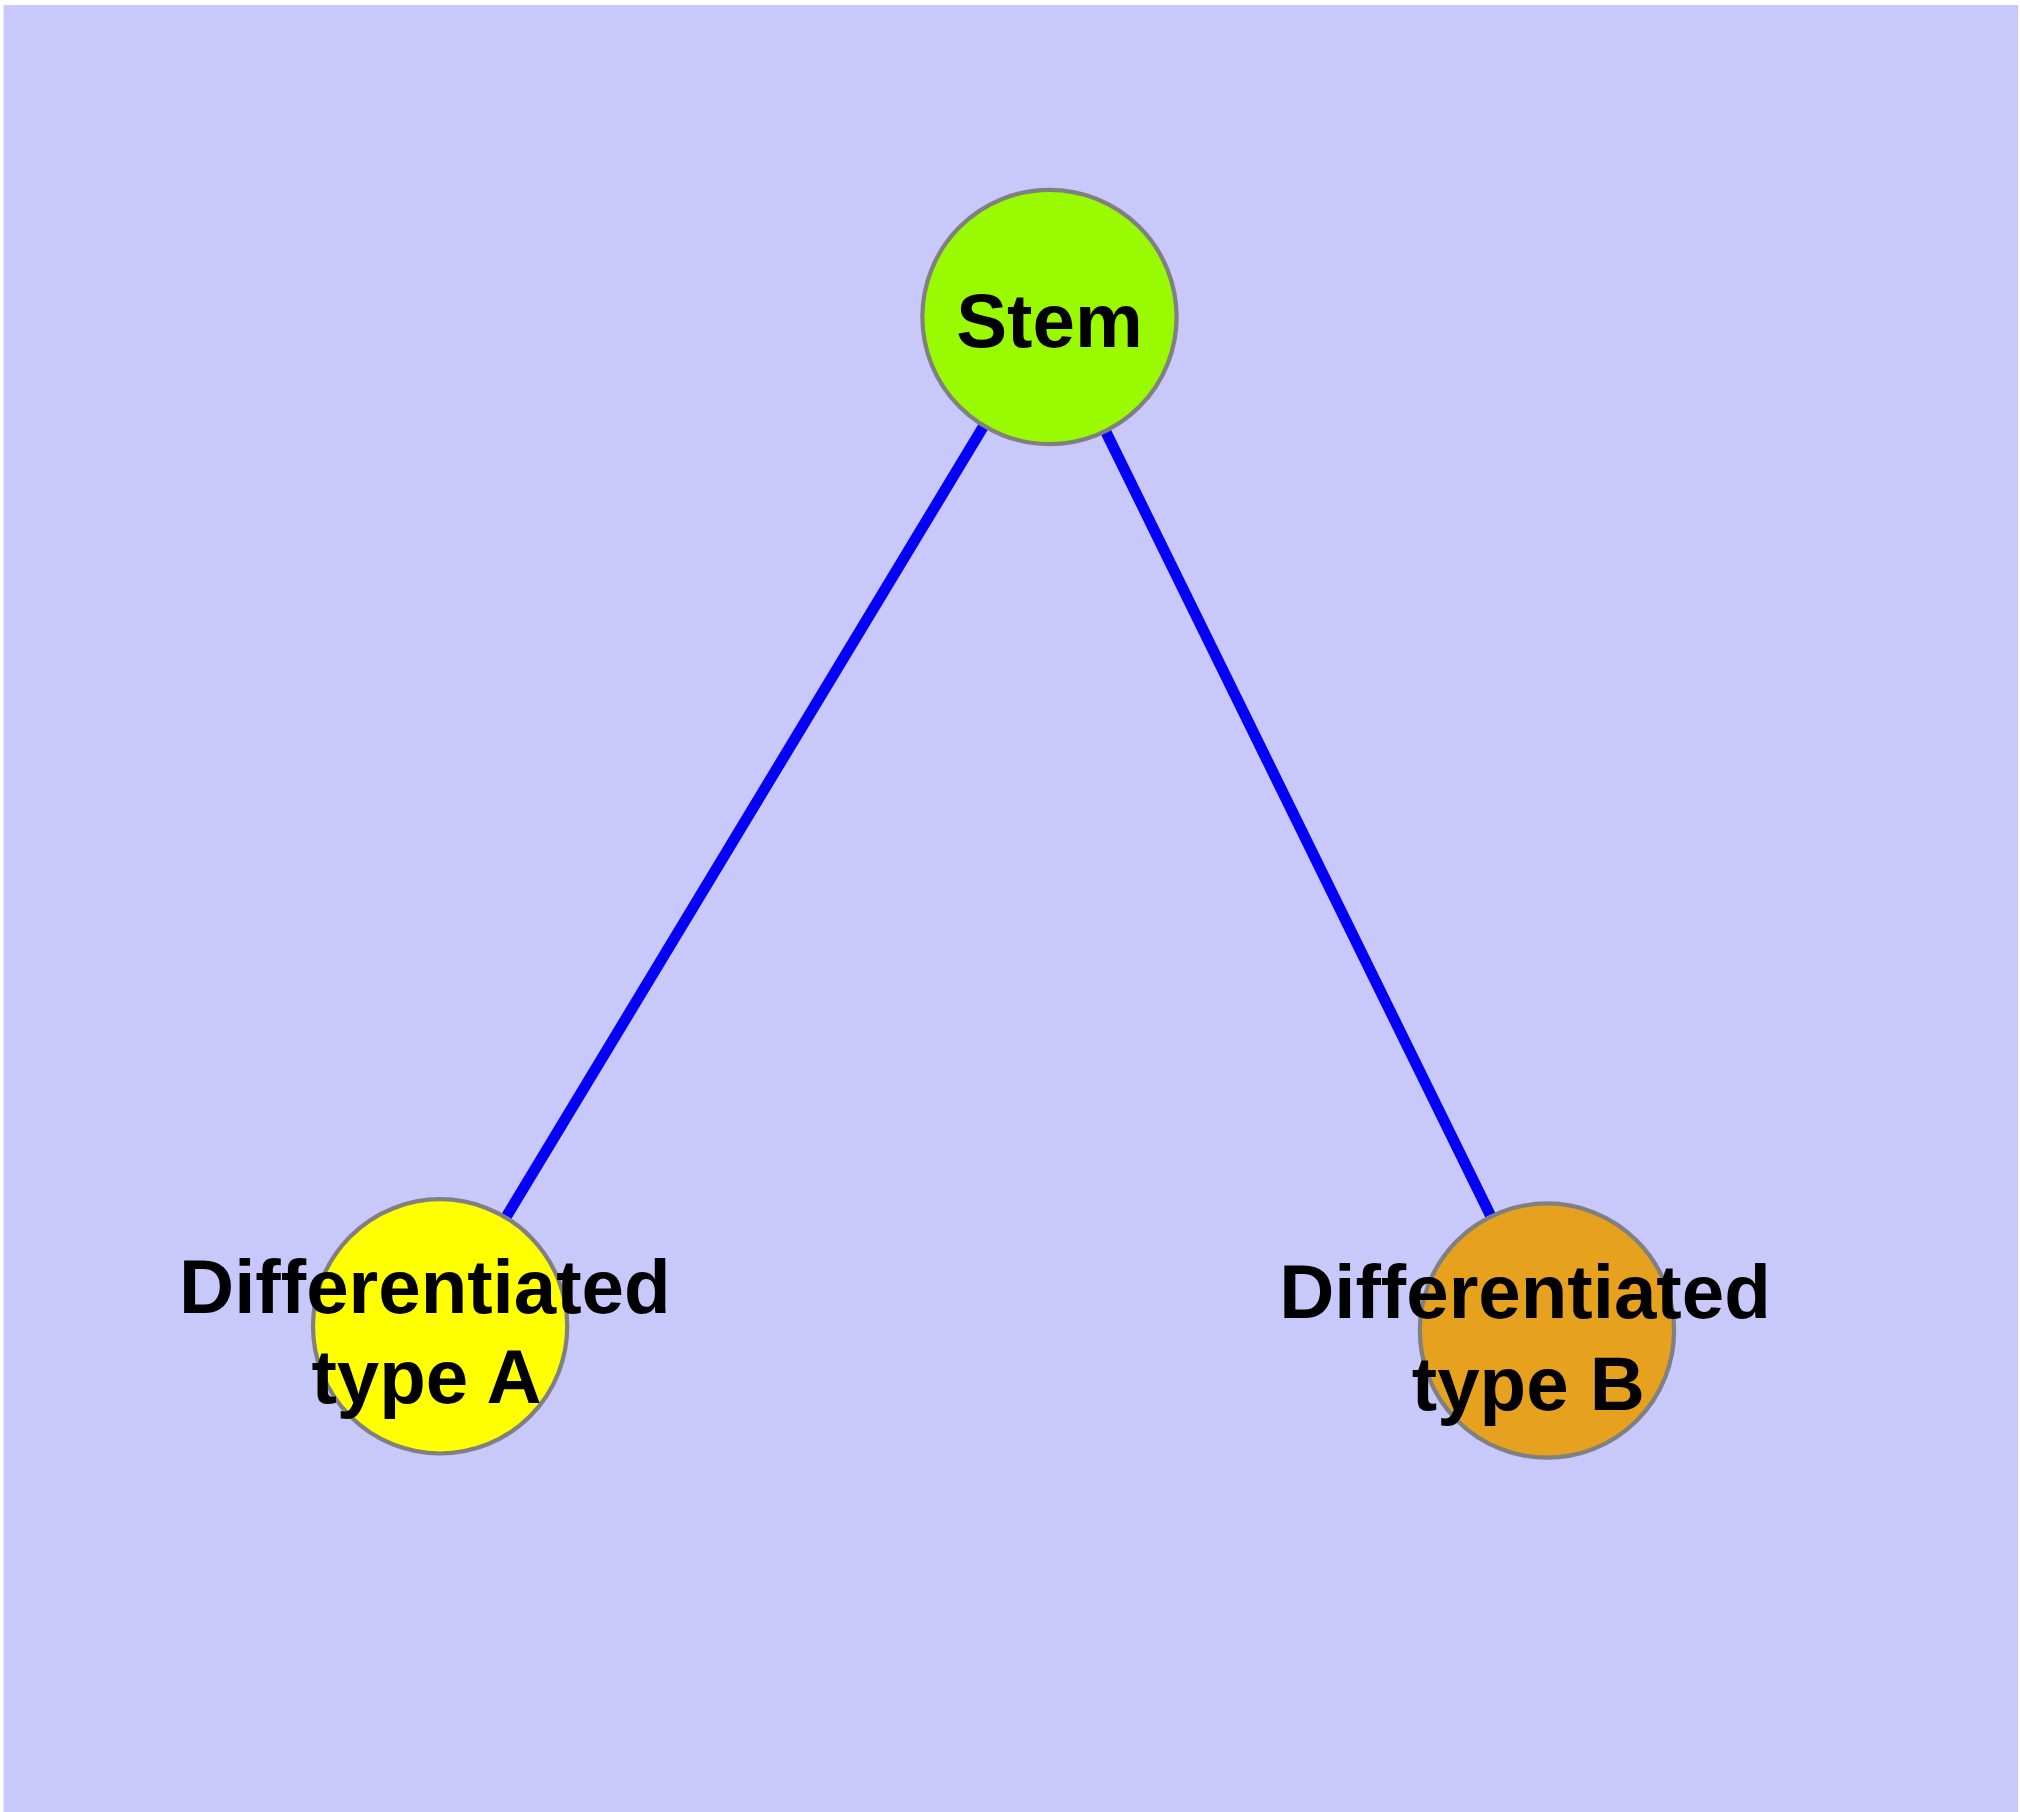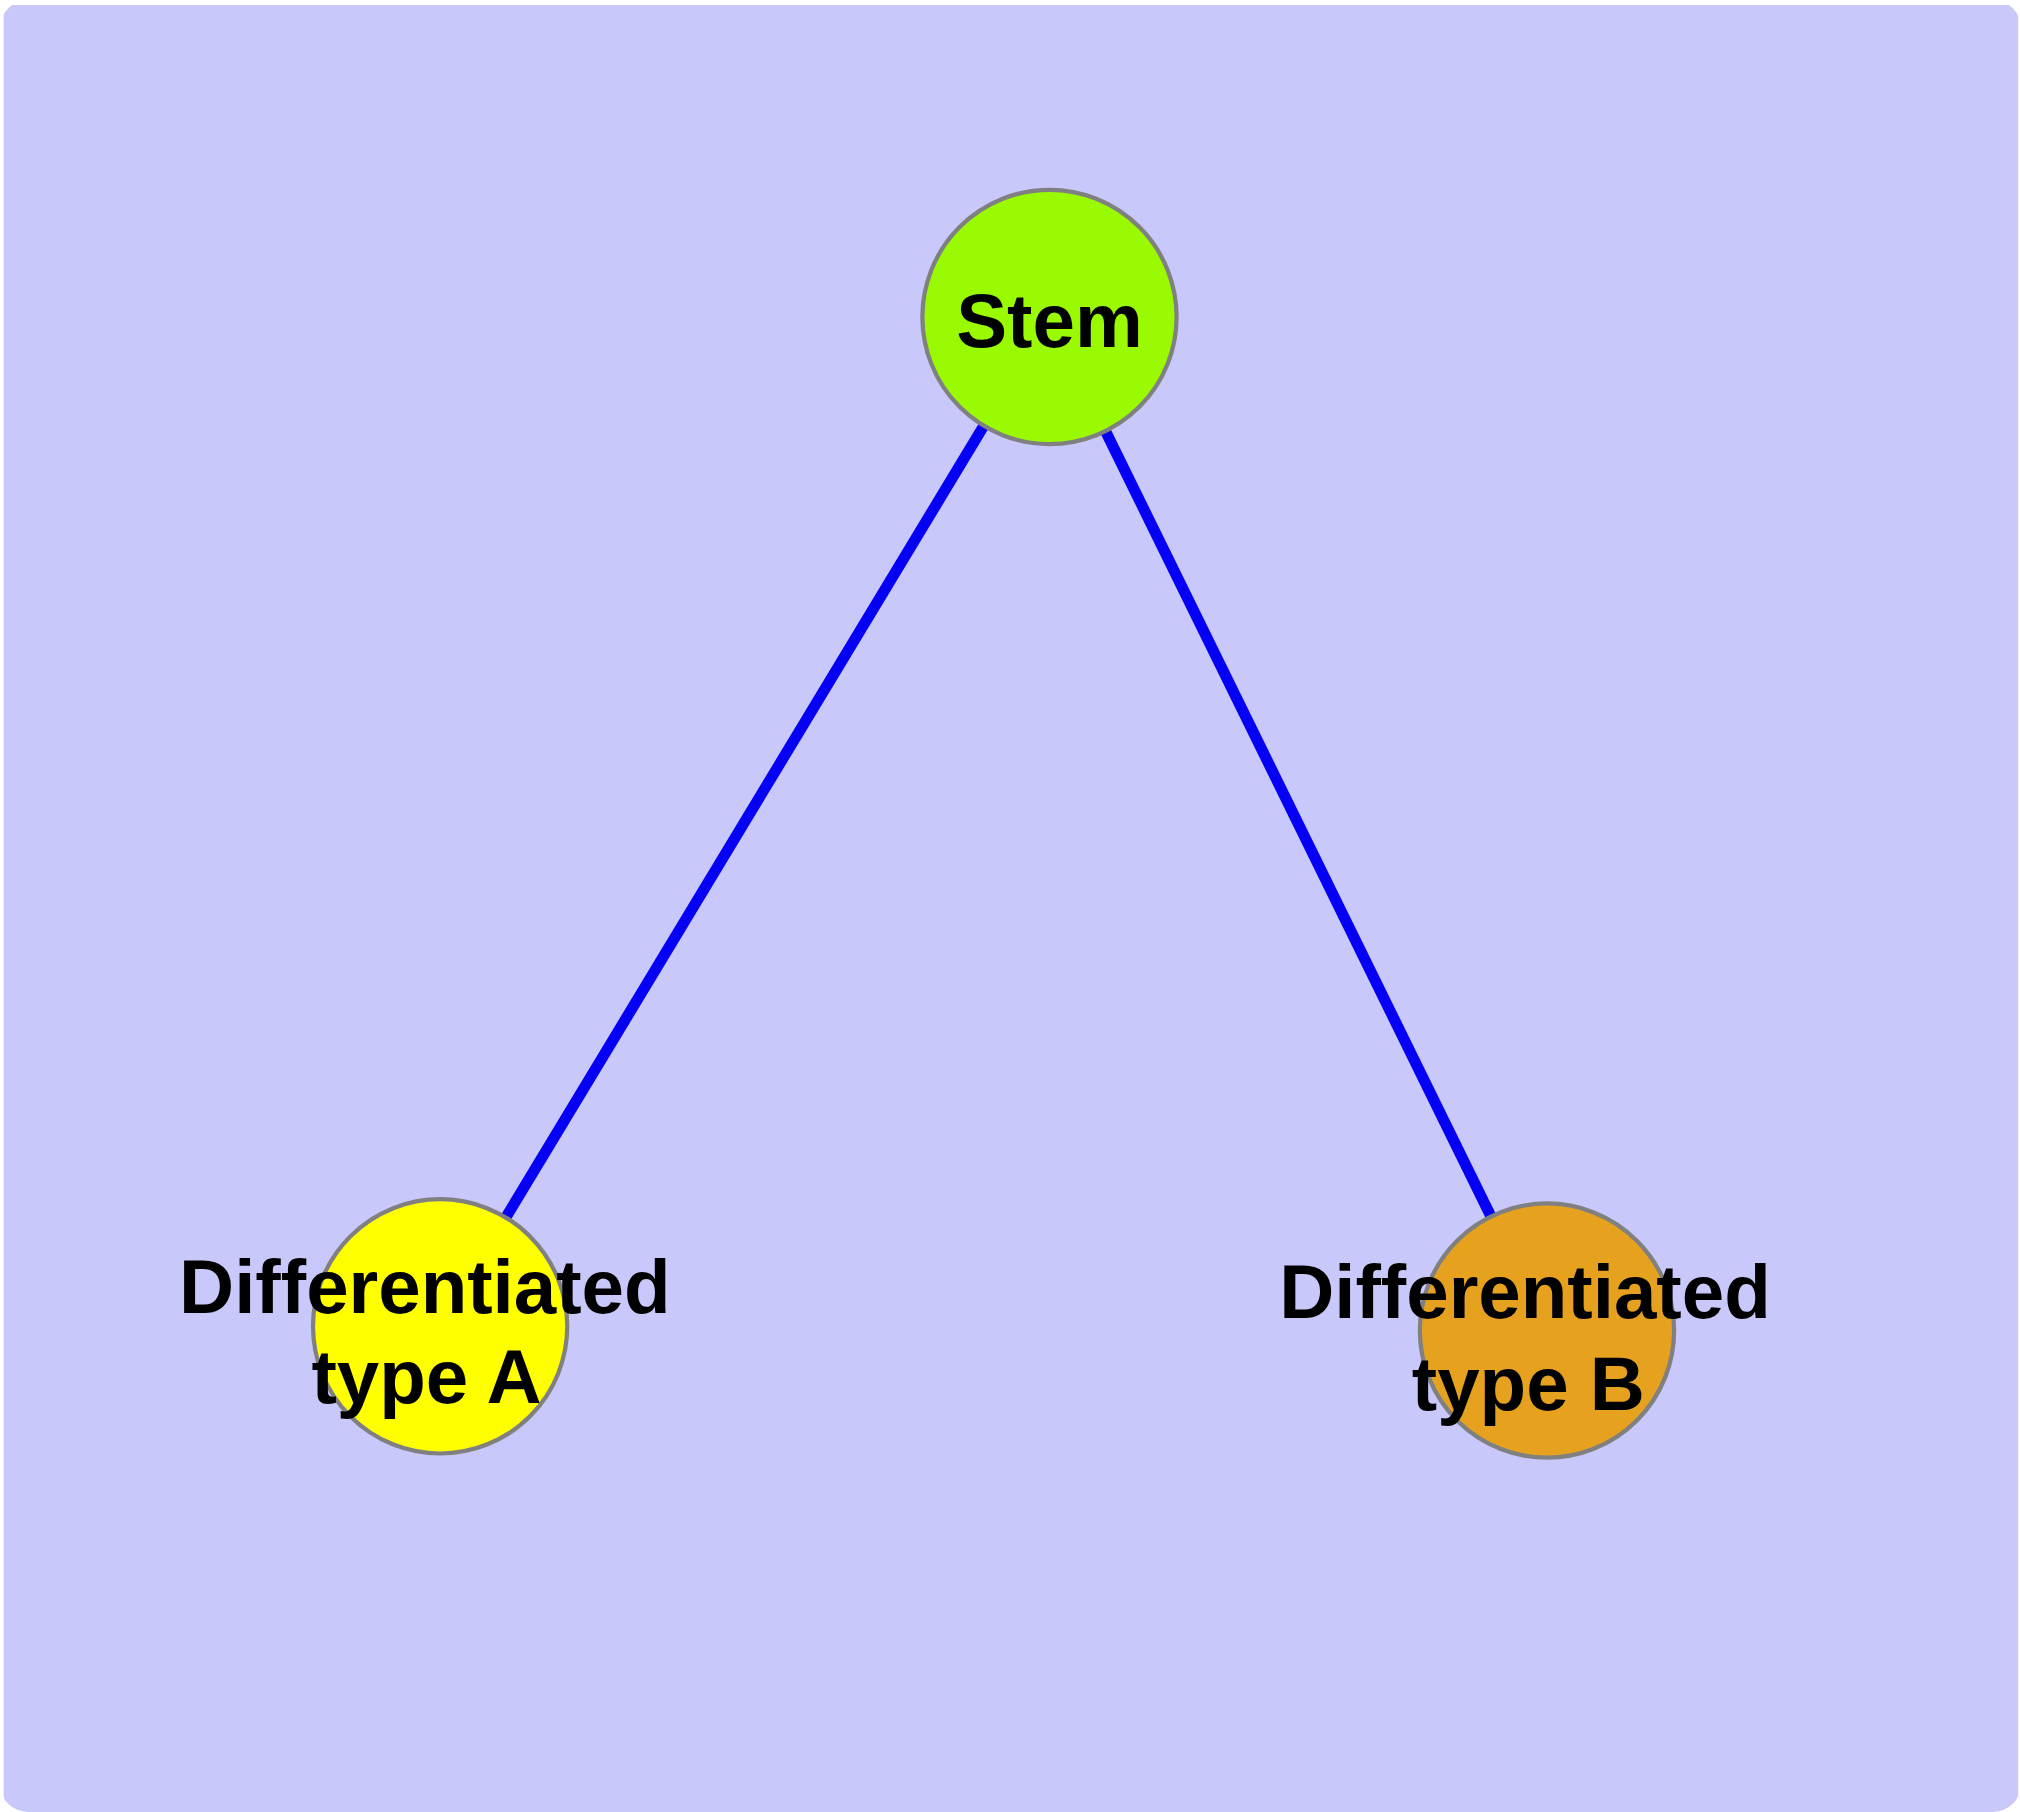--- a/index.html
+++ b/index.html
@@ -5,21 +5,20 @@
   html, body {
     margin: 0;
     padding: 0;
     background: #FFFFFF;
   }
   .stage {
     width: 2021px;
     height: 1812px;
     position: relative;
     overflow: hidden;
-    border-radius: 28px;
   }
   svg { display: block; }
   text {
     font-family: "Liberation Sans", sans-serif;
     font-weight: 700;
     font-size: 90px;
     text-anchor: middle;
     dominant-baseline: central;
   }
 </style>

